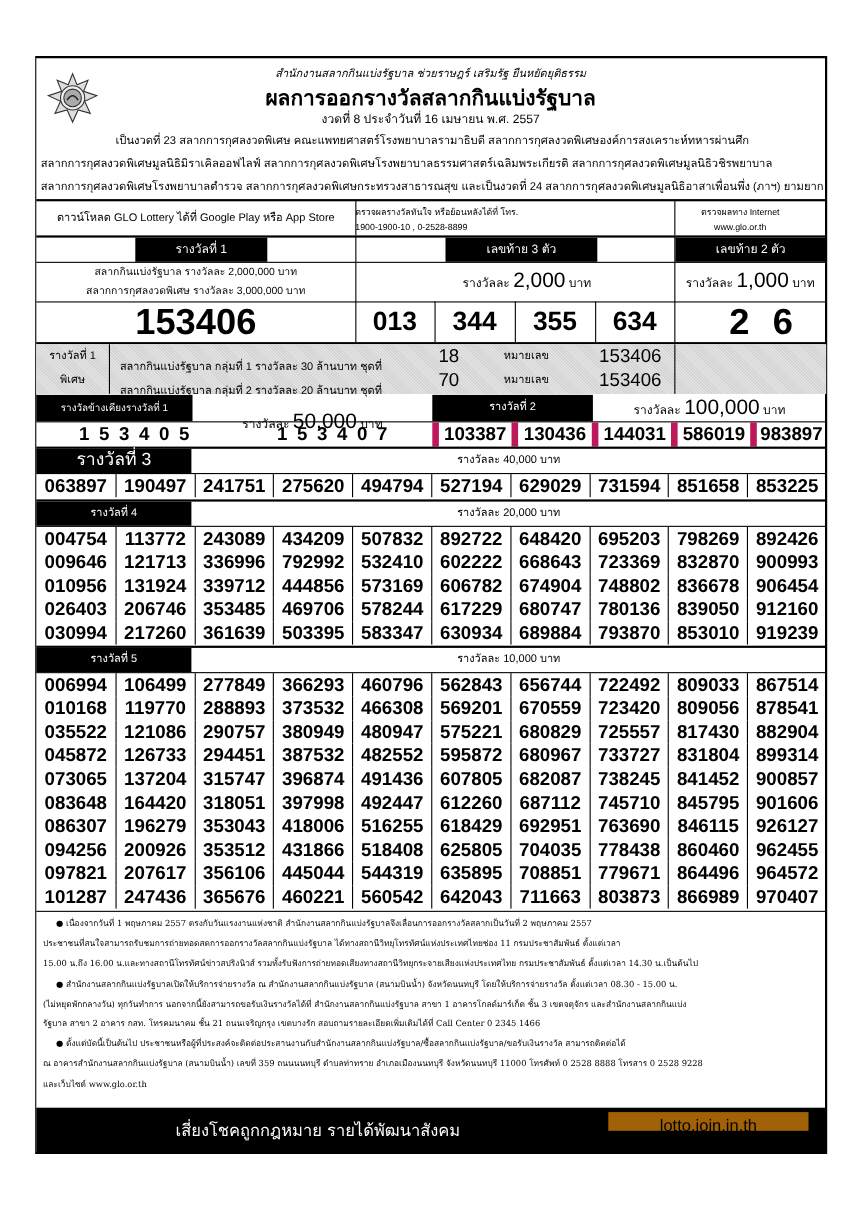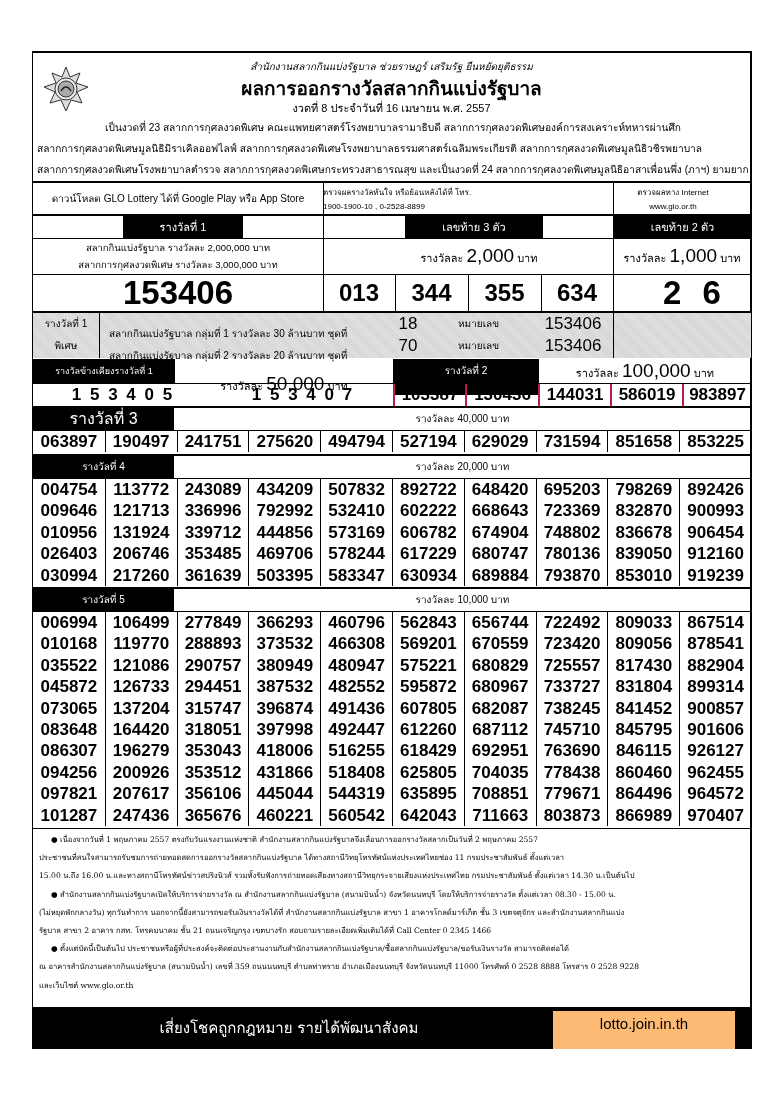--- a/index.html
+++ b/index.html
@@ -39,34 +39,34 @@
   .amount b { font-size: 19px; font-weight: normal; }
 
   .big1 { font-size: 33px; font-weight: bold; text-align: center; line-height: 40px; }
   .big3 { font-size: 24px; font-weight: bold; text-align: center; line-height: 40px; }
   .big2 { font-size: 33px; font-weight: bold; text-align: center; line-height: 40px; letter-spacing: 6px; }
 
   .spec-txt { font-size: 10px; line-height: 22px; white-space: nowrap; }
   .spec-num { font-size: 17px; font-weight: normal; line-height: 22px; text-align: center; }
 
   .num-row { position: absolute; left: 0; width: 718px; display: flex; }
-  .num-row .cell { flex: 1; text-align: center; font-weight: bold; font-size: 17px; border-left: 2px solid #be185d; }
+  .num-row .cell { flex: 1; text-align: center; font-weight: bold; font-size: 17px; border-left: 6px solid #be185d; }
   .num-row .cell:first-child { border-left: none; }
 
   .grid { position: absolute; left: 0; width: 718px; display: grid; grid-template-columns: repeat(10, 1fr); }
   .grid .cell { text-align: center; font-weight: bold; font-size: 17px; border-left: 1px solid #000; line-height: 21.4px; }
   .grid .cell:nth-child(10n+1) { border-left: none; }
 
   .notes { left: 6px; top: 778px; width: 706px; font-family: "DejaVu Serif", serif; font-size: 7.6px; line-height: 18.2px; }
   .notes p { white-space: nowrap; overflow: hidden; }
   .notes .ind { padding-left: 12px; }
 
   .footer { left: 0; top: 954px; width: 718px; height: 42px; background: #000; }
   .footer-slogan { left: 0; top: 954px; width: 512px; height: 42px; color: #fff; font-size: 15px; line-height: 42px; text-align: center; font-family: "DejaVu Serif", serif; }
-  .footer-url { left: 520px; top: 958px; width: 182px; height: 38px; background: #fdba74; color: #000; font-size: 15px; line-height: 26px; text-align: center; }
+  .footer-url { left: 520px; top: 958px; width: 182px; height: 17px; background: #a16207; color: #000; font-size: 15px; line-height: 26px; text-align: center; }
 </style>
 </head>
 <body>
 
 <div class="sheet">
 
   <div class="abs logo">
     <svg width="48" height="48" viewBox="0 0 48 48">
       <g fill="none" stroke="#333" stroke-width="1">
         <polygon points="24,2 28,12 38,8 34,18 46,22 35,27 40,38 29,35 24,46 19,35 8,38 13,27 2,22 14,18 10,8 20,12" fill="#ddd"></polygon>
@@ -152,21 +152,21 @@
   <div class="abs spec-num" style="left:495px; top:282px; width:90px;">153406</div>
 
   <div class="vrule" style="left:580px; top:260px; height:45px;"></div>
 
   <div class="abs blackbox" style="left:0; top:306px; width:142px; height:24px; font-size:9px; line-height:24px; text-align:center;">รางวัลข้างเคียงรางวัลที่ 1</div>
   <div class="abs amount" style="left:142px; top:319px; width:218px; line-height:24px;">
     <span>รางวัลละ</span>
     <b>50,000</b>
     <span>บาท</span>
   </div>
-  <div class="abs blackbox" style="left:360px; top:306px; width:146px; height:36px; font-size:10px; line-height:24px; text-align:center;">รางวัลที่  2</div>
+  <div class="abs blackbox" style="left:360px; top:306px; width:146px; height:24px; font-size:10px; line-height:24px; text-align:center;">รางวัลที่  2</div>
   <div class="abs amount" style="left:506px; top:306px; width:212px; line-height:24px;">
     <span>รางวัลละ</span>
     <b>100,000</b>
     <span>บาท</span>
   </div>
 
   <div class="rule" style="top:330px;"></div>
 
   <div class="num-row" style="top:331px; height:22px; line-height:22px;">
     <div class="cell" style="flex:0 0 180px; border-left:none; letter-spacing:2px;">1 5 3 4 0 5</div>

